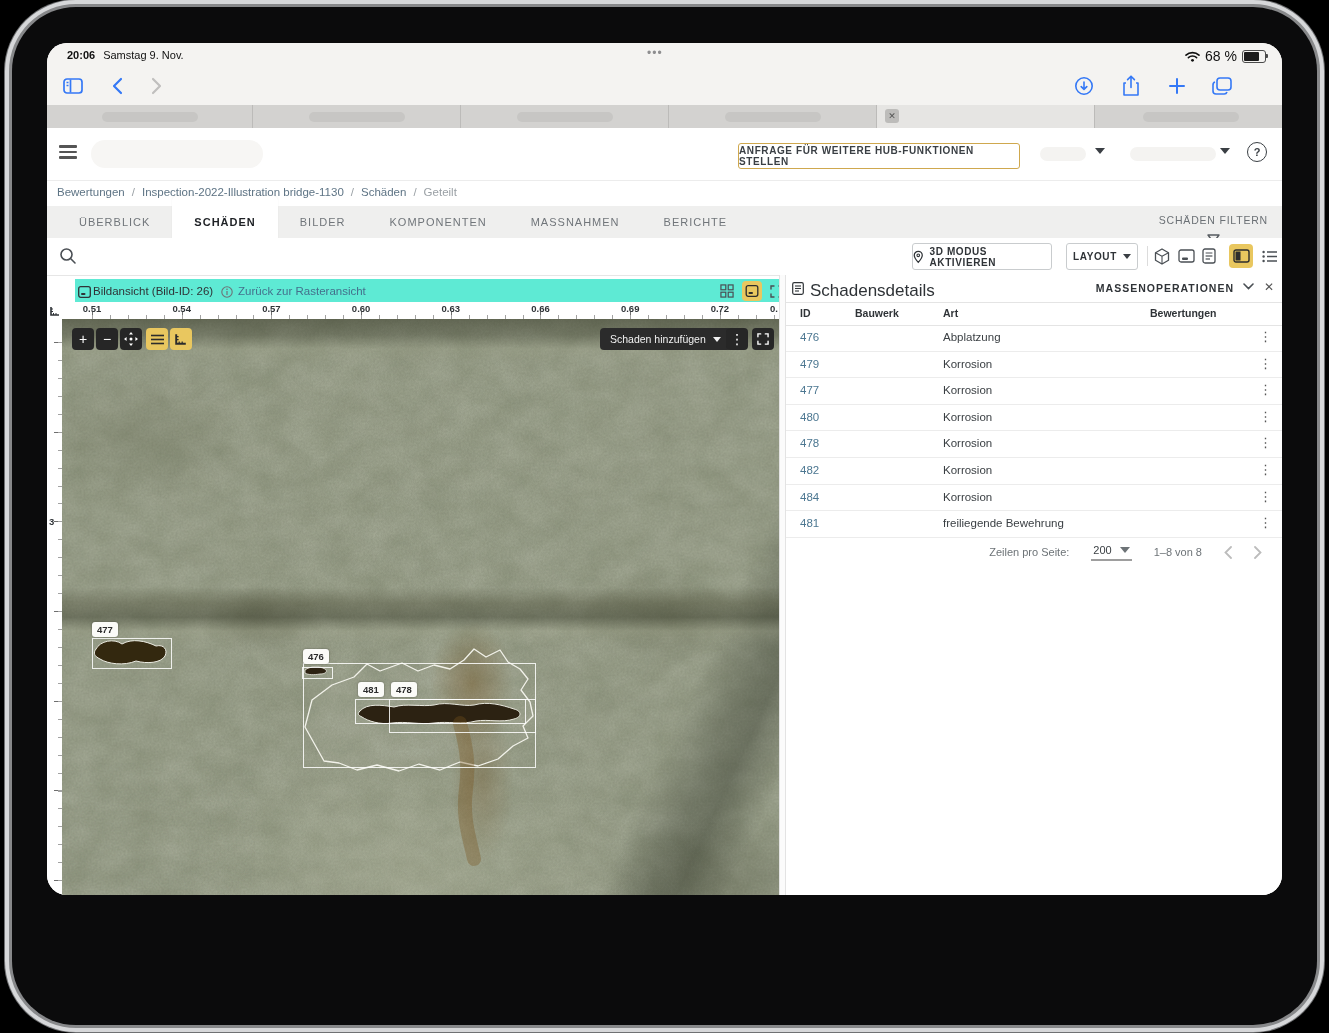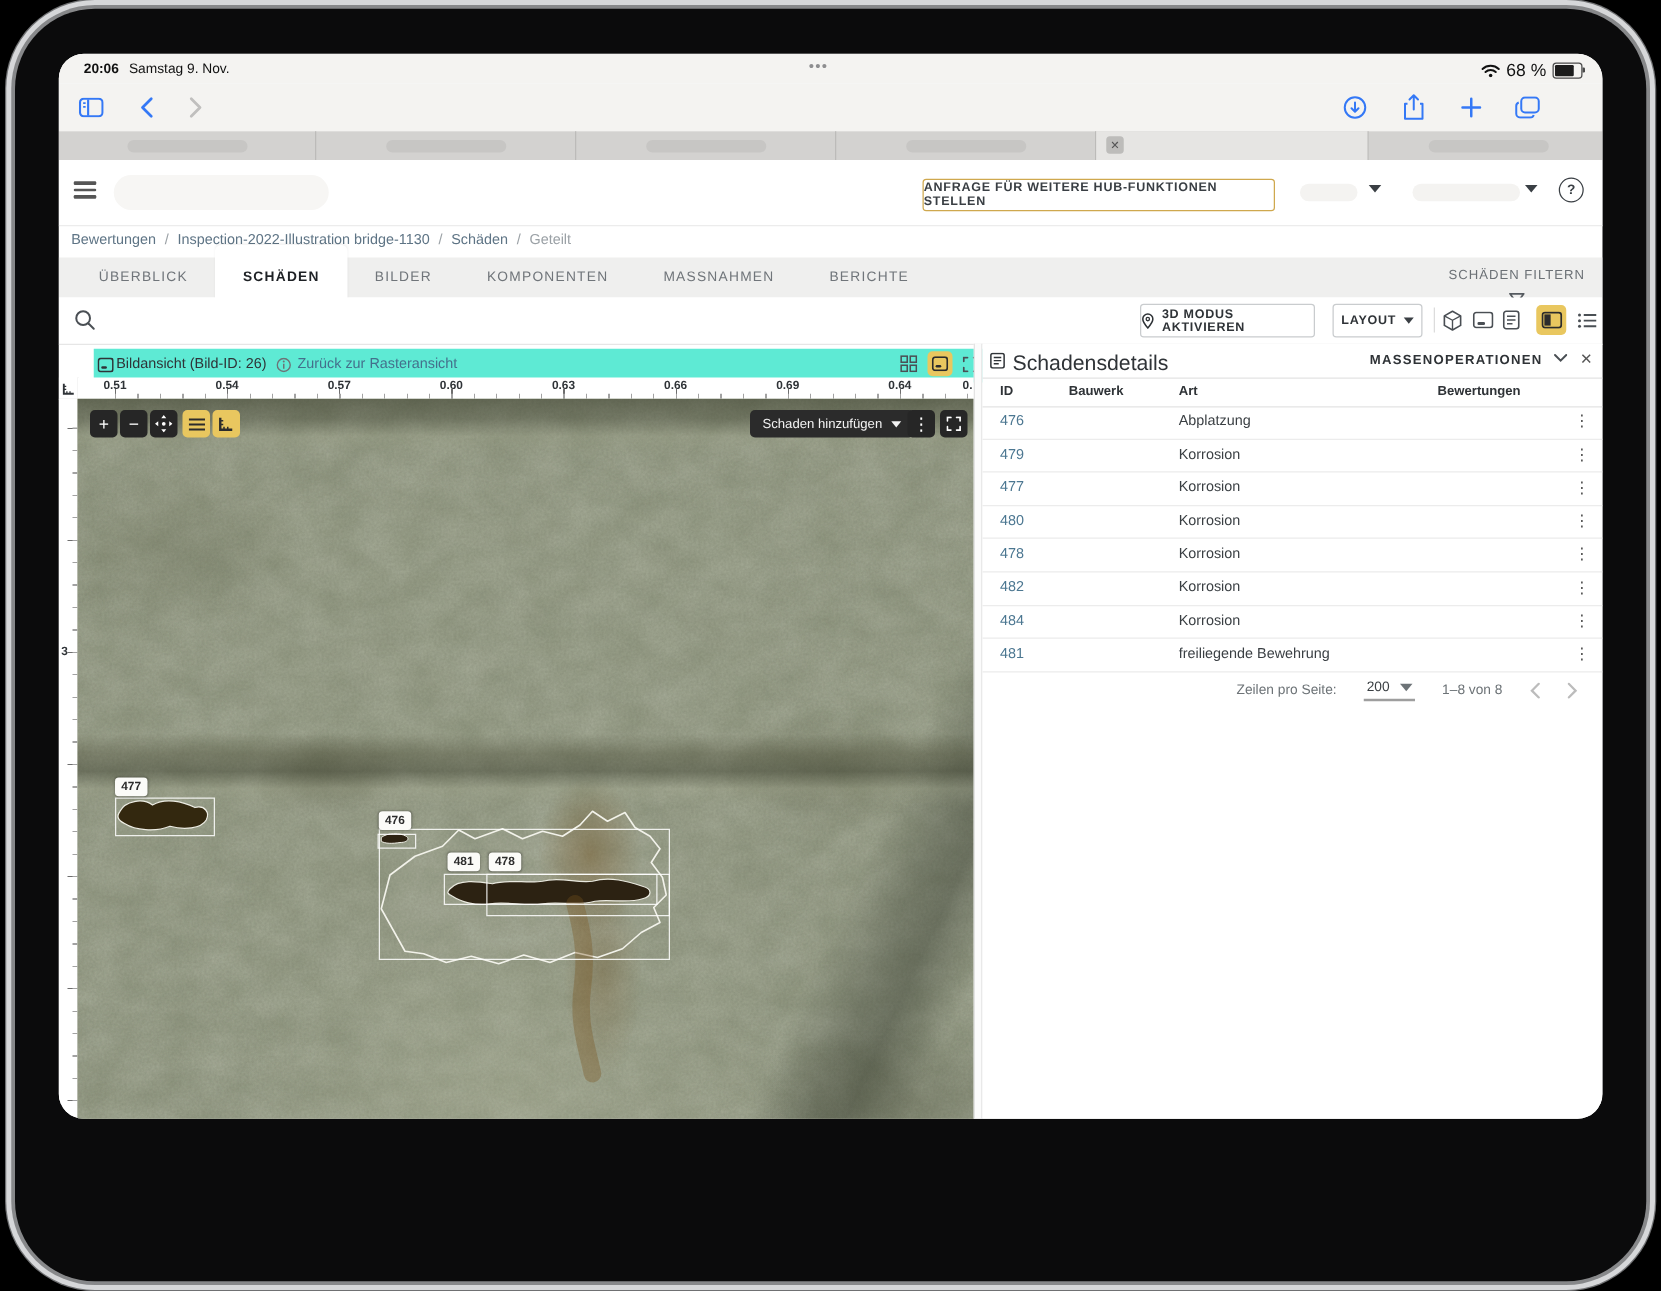--- a/index.html
+++ b/index.html
@@ -362,21 +362,21 @@
           </svg>
         </div>
       <div class="h-ruler" id="hRuler">
           <span class="rl" style="left: 30px;">0.51</span>
           <span class="rl" style="left: 119.7px;">0.54</span>
           <span class="rl" style="left: 209.4px;">0.57</span>
           <span class="rl" style="left: 299.1px;">0.60</span>
           <span class="rl" style="left: 388.8px;">0.63</span>
           <span class="rl" style="left: 478.5px;">0.66</span>
           <span class="rl" style="left: 568.2px;">0.69</span>
-          <span class="rl" style="left: 657.9px;">0.64</span>
+          <span class="rl" style="left: 657.9px;">0.72</span>
           <span class="rl" style="left: 712px;">0.</span>
         </div>
       <div class="v-ruler">
           <span class="rl">3</span>
         </div>
 
       <div class="photo" id="photo">
         <svg class="ph-layer" width="717" height="664">
           <defs>
             <filter id="mottle" x="0" y="0" width="100%" height="100%">

